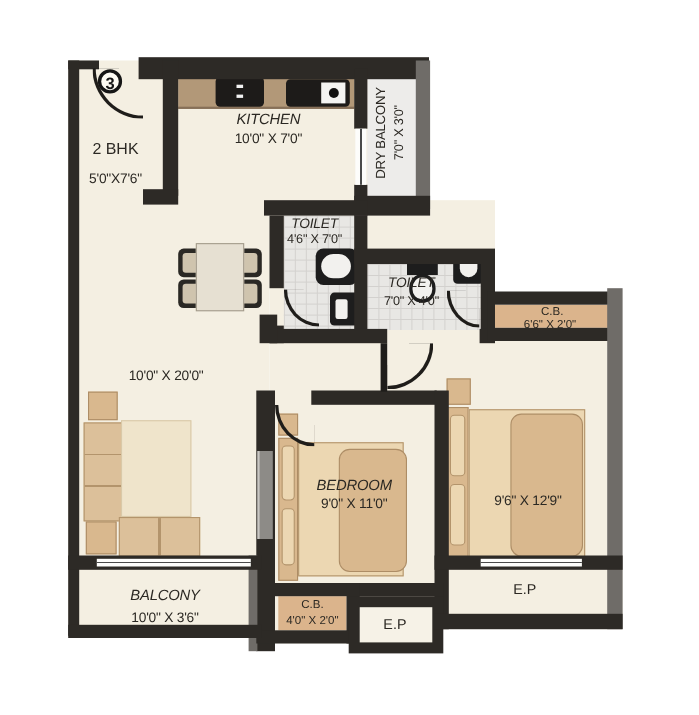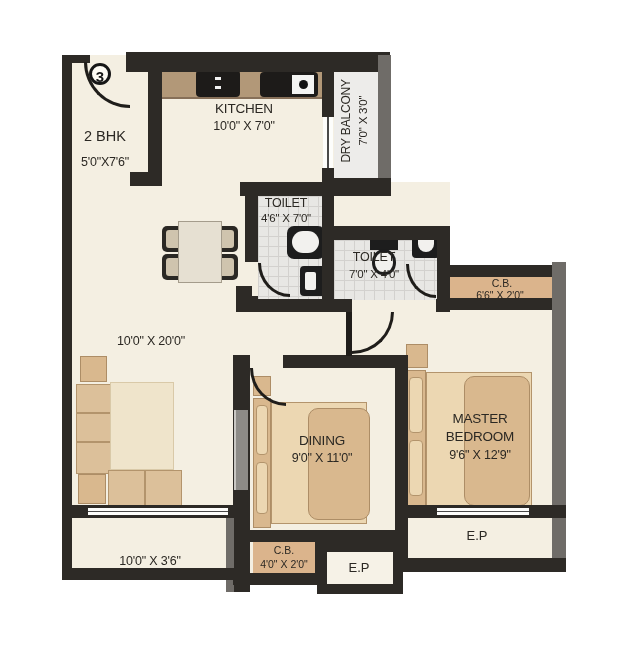--- a/index.html
+++ b/index.html
@@ -21,21 +21,21 @@
   .win{background:#fdfdfb;background-image:linear-gradient(to bottom,transparent 42%,#4a4a4a 42%,#4a4a4a 58%,transparent 58%);}
   .winv{background:#fdfdfb;background-image:linear-gradient(to right,transparent 42%,#4a4a4a 42%,#4a4a4a 58%,transparent 58%);}
   .gpanel{background:#8d8b87;box-shadow:inset 2px 0 0 #c9c7c3;}
   
   .arc{background:transparent;}
   .arc.bl{border-left:3px solid #1f1d1a;border-bottom:3px solid #1f1d1a;border-bottom-left-radius:100% 100%;}
   .arc.br{border-right:3px solid #1f1d1a;border-bottom:3px solid #1f1d1a;border-bottom-right-radius:100% 100%;}
   .leaf{background:#1f1d1a;}
   
   .lbl{color:#2b2823;text-align:center;white-space:nowrap;z-index:30;line-height:1.15;}
-  .room{font-size:13.5px;letter-spacing:-0.2px;}
+  .room{font-size:13.5px;letter-spacing:-0.2px;font-style:italic;}
   .dims{font-size:12.5px;letter-spacing:-0.2px;}
   .small{font-size:10.5px;}
   .wrap{white-space:normal;line-height:1.3;}
   .vert{transform:rotate(-90deg);transform-origin:center;}
   .bold{font-weight:normal;}
   
   .fur{border:1px solid #b3946c;background:#ecd7b2;}
   .furd{border:1px solid #ad8d66;background:#d9b88e;}
   .blk{background:#1d1b19;border-radius:4px;}
   .chair{background:#2a2824;border-radius:5px;}
@@ -199,26 +199,26 @@
   <div class="abs lbl dims" style="left:246px;top:212px;width:80px;font-size:11.5px;">4'6" X 7'0"</div>
 
   <div class="abs lbl room" style="left:334px;top:250px;width:80px;font-size:12.5px;">TOILET</div>
   <div class="abs lbl dims" style="left:334px;top:268px;width:80px;font-size:11.5px;">7'0" X 4'0"</div>
 
   <div class="abs lbl small" style="left:452px;top:277px;width:100px;">C.B.</div>
   <div class="abs lbl small" style="left:450px;top:289px;width:100px;">6'6" X 2'0"</div>
 
   <div class="abs lbl dims" style="left:71px;top:334px;width:160px;">10'0" X 20'0"</div>
 
-  <div class="abs lbl room" style="left:262px;top:433px;width:120px;">DINING</div>
+  <div class="abs lbl room" style="left:262px;top:433px;width:120px;">BEDROOM</div>
   <div class="abs lbl dims" style="left:262px;top:451px;width:120px;">9'0" X 11'0"</div>
 
-  <div class="abs lbl room wrap" style="left:430px;top:410px;width:100px;">MASTER BEDROOM</div>
   <div class="abs lbl dims" style="left:420px;top:448px;width:120px;">9'6" X 12'9"</div>
 
+  <div class="abs lbl room" style="left:80px;top:533px;width:140px;">BALCONY</div>
   <div class="abs lbl dims" style="left:80px;top:554px;width:140px;">10'0" X 3'6"</div>
 
   <div class="abs lbl small" style="left:244px;top:544px;width:80px;">C.B.</div>
   <div class="abs lbl small" style="left:234px;top:558px;width:100px;">4'0" X 2'0"</div>
 
   <div class="abs lbl" style="left:319px;top:561px;width:80px;font-size:13px;">E.P</div>
   <div class="abs lbl" style="left:417px;top:529px;width:120px;font-size:13px;">E.P</div>
 
 </div>
 

